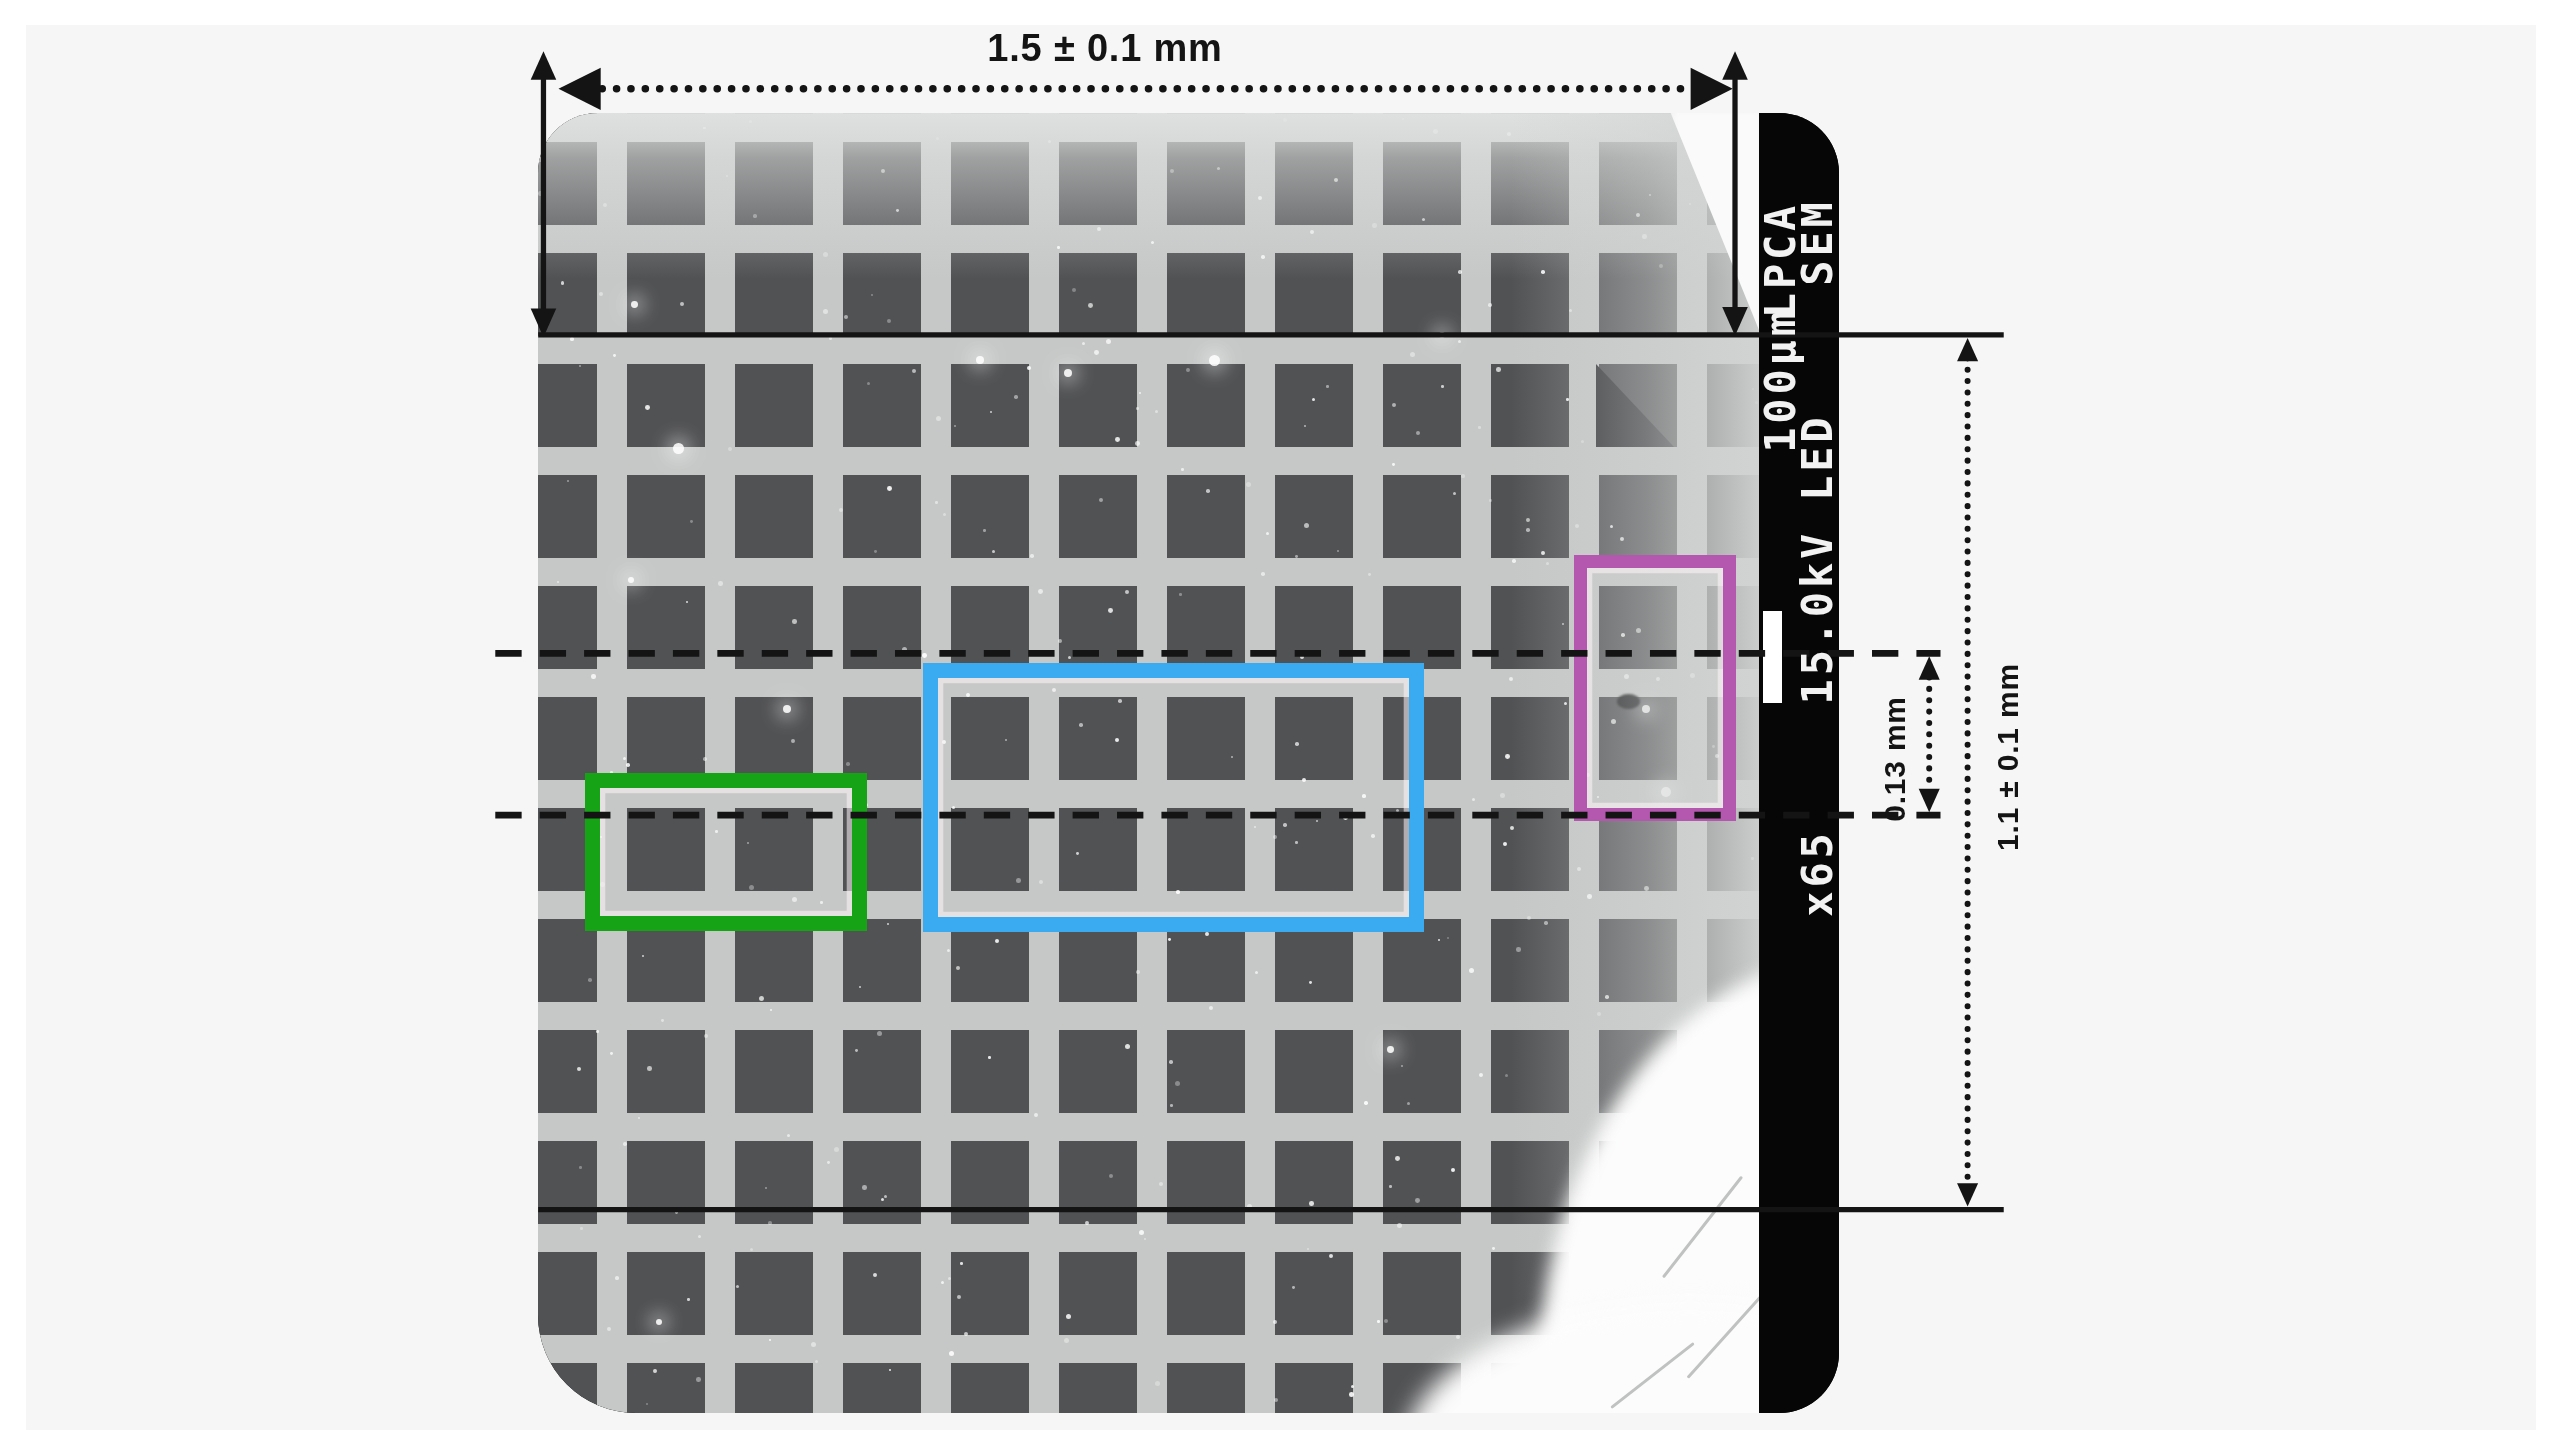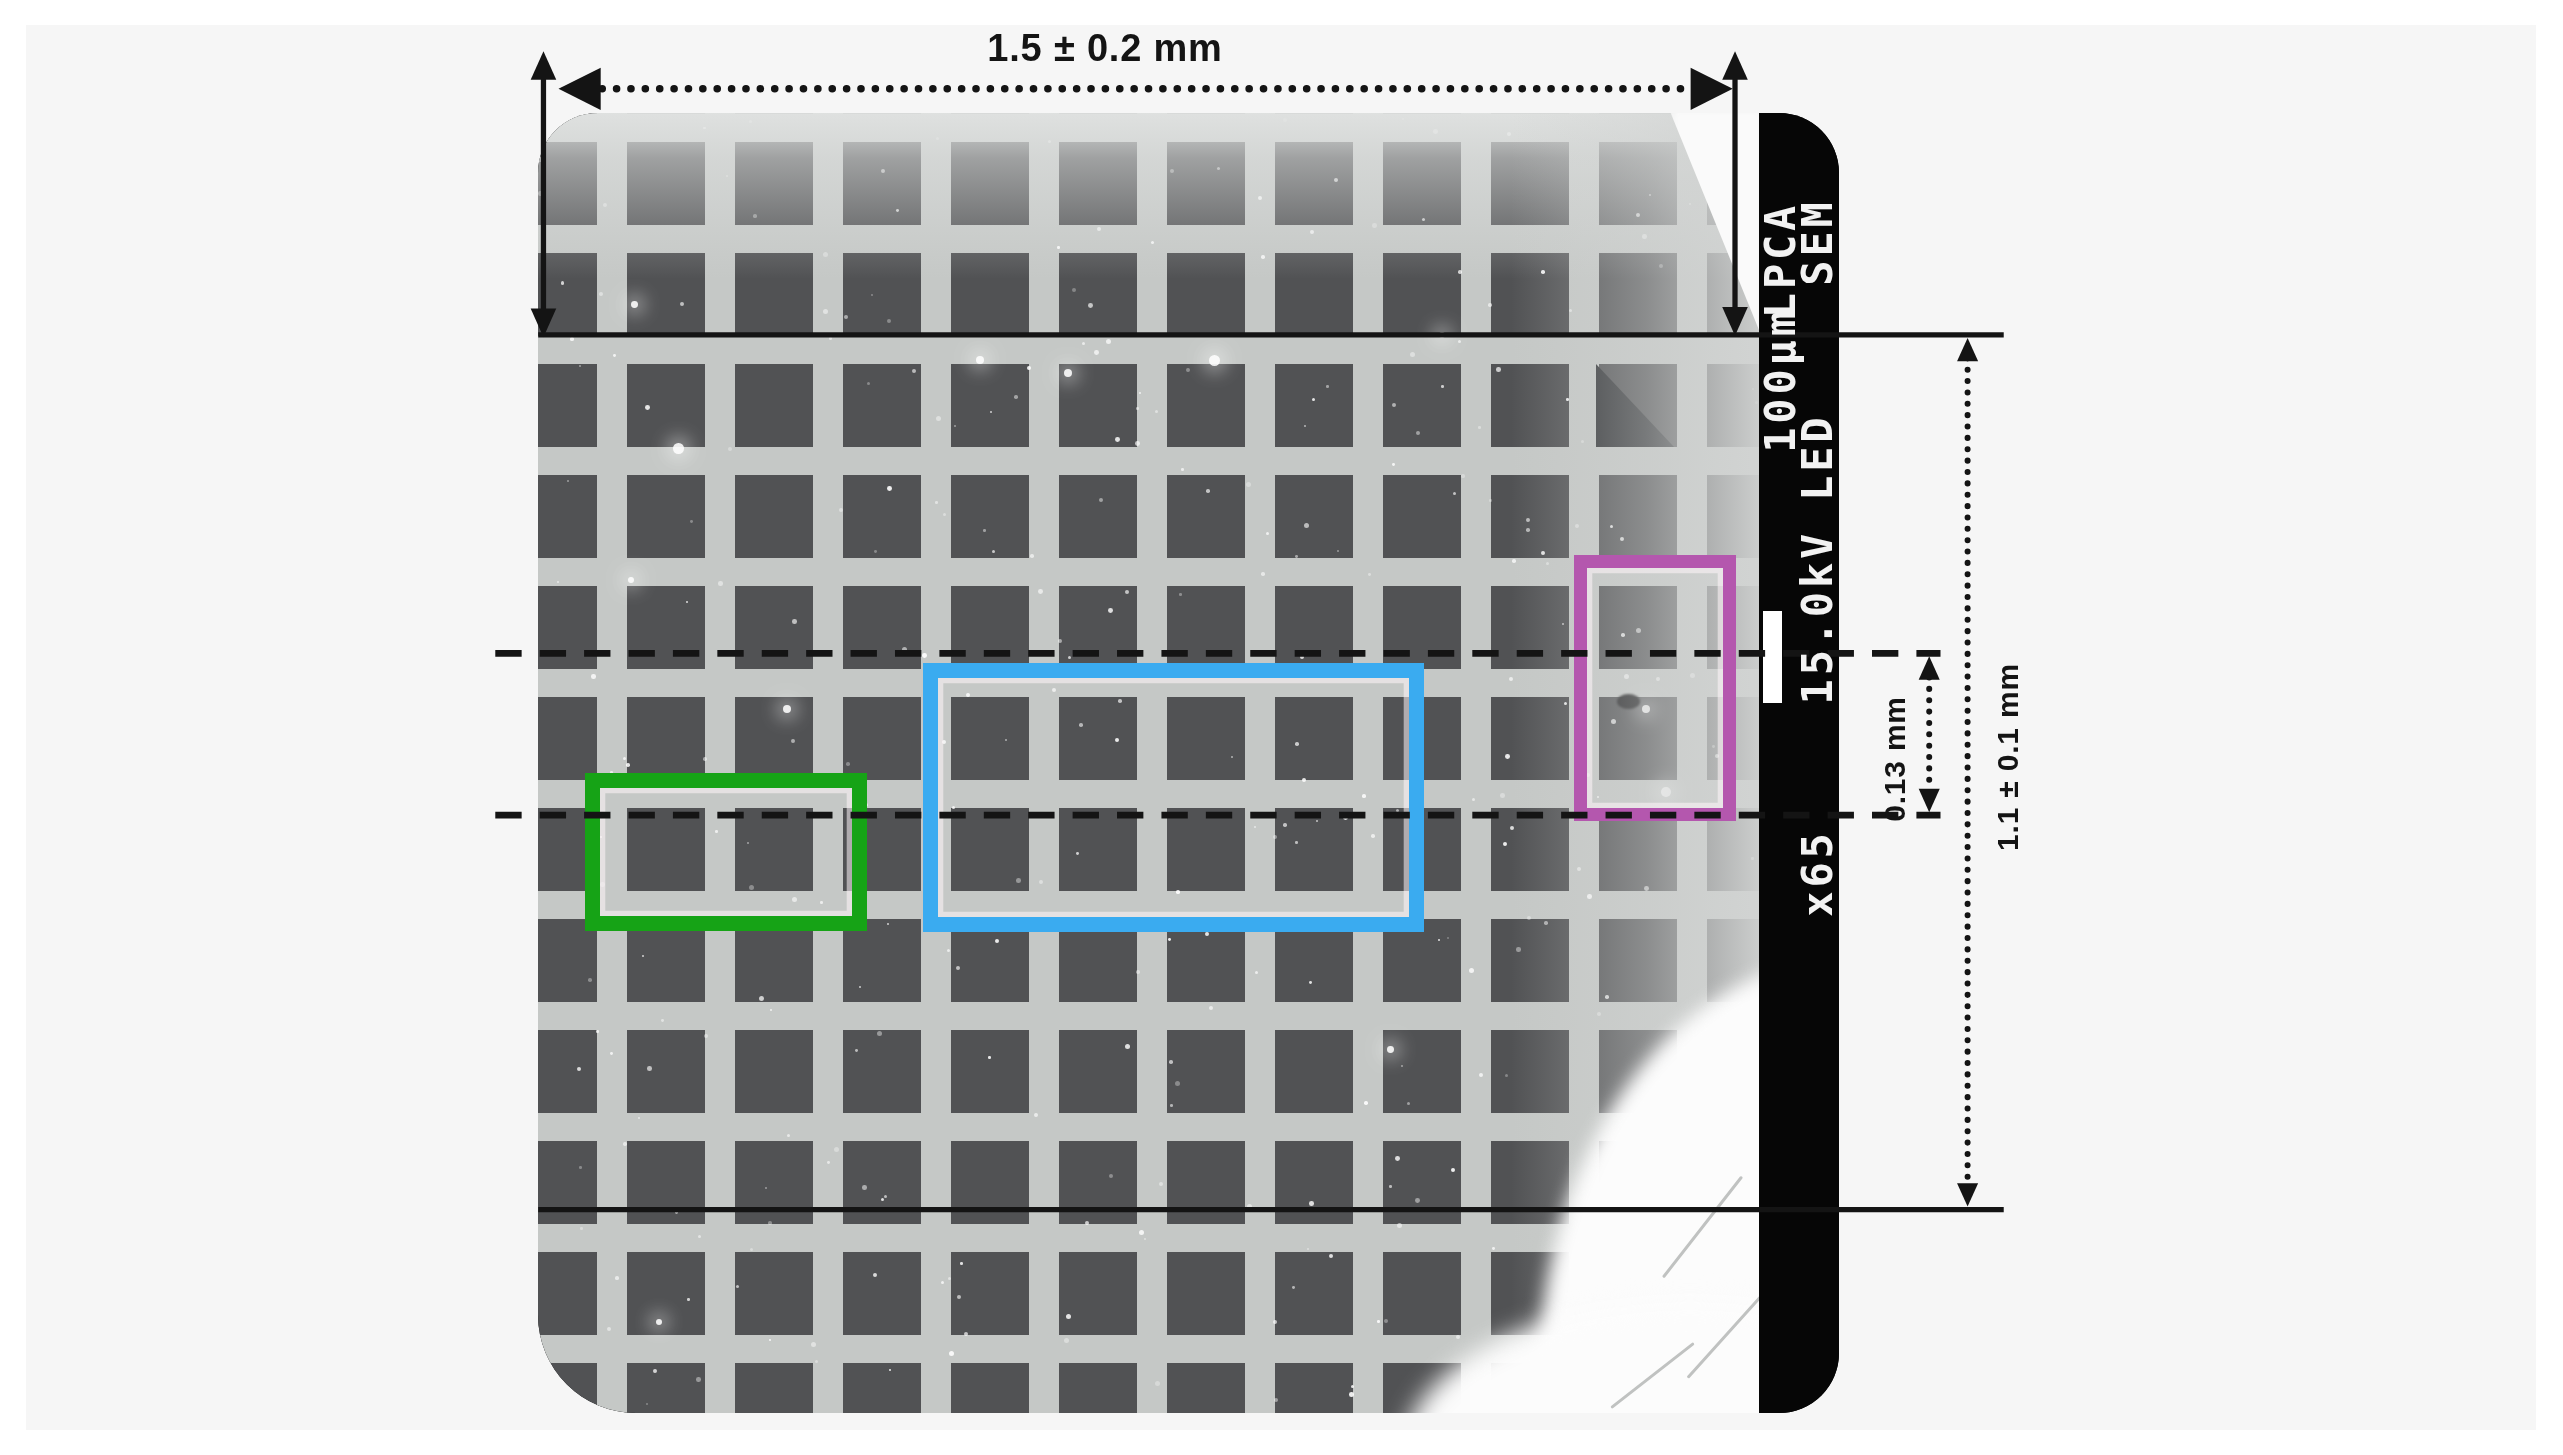--- a/index.html
+++ b/index.html
@@ -446,21 +446,21 @@
       <line x1="2563" y1="900" x2="2563" y2="1050" stroke-width="8" stroke-linecap="round" stroke-dasharray="0.1 15"></line>
       <polygon points="2563,872 2549,903 2577,903" stroke="none"></polygon>
       <polygon points="2563,1079 2549,1048 2577,1048" stroke="none"></polygon>
 
       <line x1="2614" y1="476" x2="2614" y2="1576" stroke-width="8" stroke-linecap="round" stroke-dasharray="0.1 15"></line>
       <polygon points="2614,449 2600,480 2628,480" stroke="none"></polygon>
       <polygon points="2614,1603 2600,1572 2628,1572" stroke="none"></polygon>
     </g>
   </svg>
 
-  <div id="width-label" class="dim-label">1.5 ± 0.2 mm</div>
+  <div id="width-label" class="dim-label">1.5 ± 0.1 mm</div>
   <div id="height-label" class="dim-label rot">1.1 ± 0.1 mm</div>
   <div id="pitch-label" class="dim-label rot">0.13 mm</div>
 
   <div id="bar-lab" class="bartext">LPCA</div>
   <div id="bar-mode" class="bartext">SEM</div>
   <div id="bar-scale" class="bartext">100μm</div>
   <div id="bar-beam" class="bartext">15.0kV LED</div>
   <div id="bar-mag" class="bartext">x65</div>
 </div>
 

